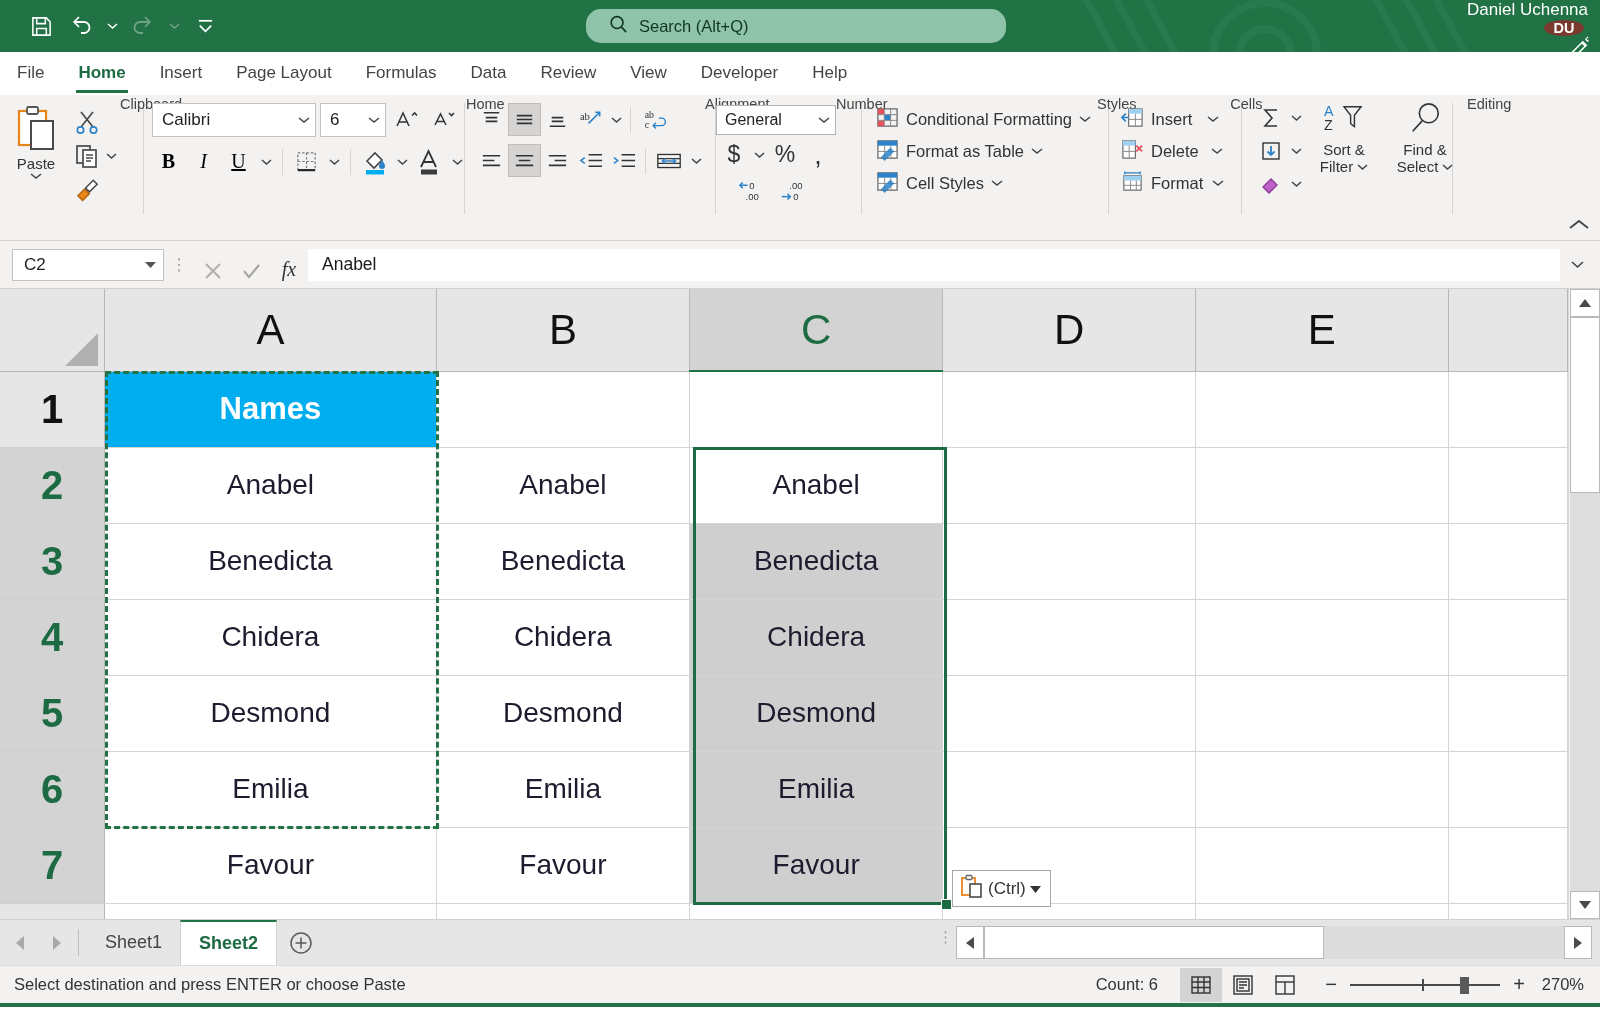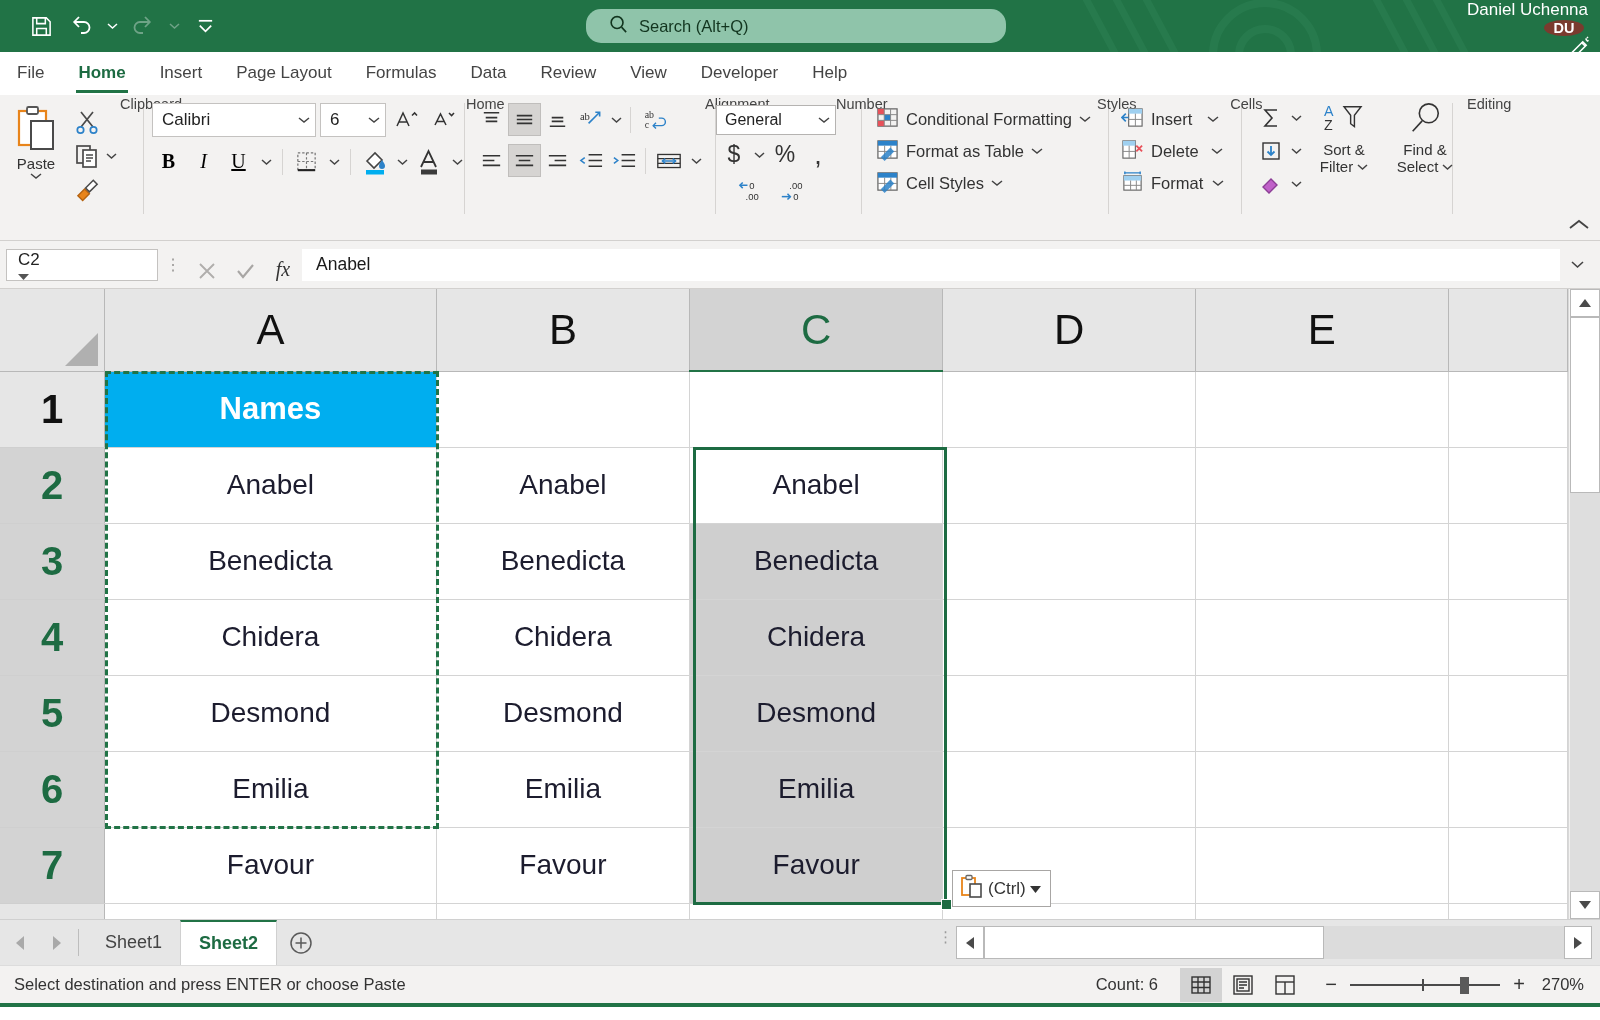--- a/index.html
+++ b/index.html
@@ -136,24 +136,24 @@
     font-size: 16.5px; color: #333; white-space: nowrap;
   }
   .collapse-rib { position: absolute; right: 10px; bottom: 4px; cursor: pointer; color: #444; }
 
   
   .fbar {
     height: 48px; background: #f3f2f1; display: flex; align-items: center;
     border-bottom: 1px solid #d2d0ce; padding: 0 6px;
   }
   .namebox {
-    width: 152px; height: 32px; 
+    width: 152px; height: 32px; margin-left: 6px;
     border: 1px solid #c4c2c0; background: #fff;
-    display: flex; align-items: flex-start; justify-content: space-between;
-    padding: 0 7px 0 11px; font-size: 17px; color: #222; cursor: text; flex-direction: column;
+    display: flex; align-items: center; justify-content: space-between;
+    padding: 0 7px 0 11px; font-size: 17px; color: #222; cursor: text;
   }
   .fb-dots { width: 30px; text-align: center; color: #9c9a98; font-size: 16px; letter-spacing:0; cursor:pointer;}
   .fb-btns { display: flex; align-items: center; gap: 0px; }
   .fb-btn { width: 38px; height: 32px; display:flex;align-items:flex-end;justify-content:center;cursor:pointer;}
   .fb-input {
     flex: 1; height: 32px; background: #fff; border: none;
     display: flex; align-items: center; padding-left: 14px;
     font-size: 17.5px; color: #1a1a1a; cursor: text;
   }
   .fb-expand { width: 34px; height: 32px; display:flex;align-items:center;justify-content:center;cursor:pointer;color:#444;}

